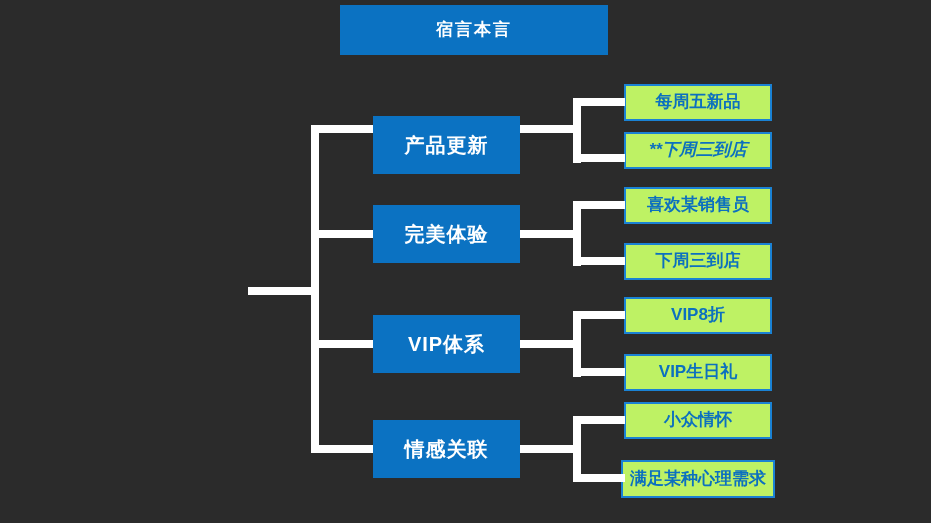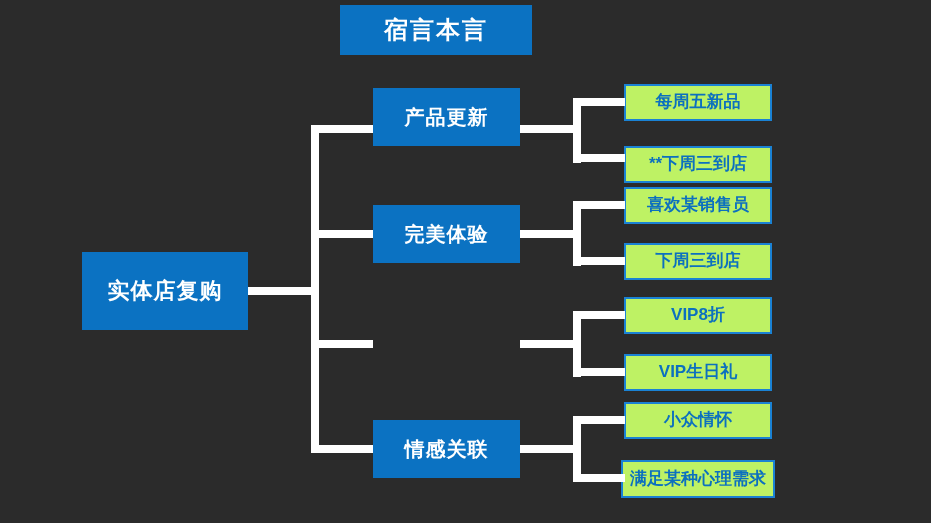--- a/index.html
+++ b/index.html
@@ -16,47 +16,47 @@
   }
   .node{
     position:absolute;display:flex;align-items:center;justify-content:center;
     font-weight:bold;text-align:center;box-sizing:border-box;line-height:1.1;
   }
   .blue-box{background:var(--accent);color:#ffffff;}
   .leaf{
     background:#bef264;border:2px solid var(--leaf-border);color:var(--leaf-text);
     font-size:17px;
   }
-  .title-box{left:340px;top:5px;width:192px;height:50px;font-size:24px;letter-spacing:2px;}
+  .title-box{left:340px;top:5px;width:268px;height:50px;font-size:17px;letter-spacing:2px;}
   .root-box{left:82px;top:252px;width:166px;height:78px;font-size:22px;letter-spacing:1px;}
   .branch{left:373px;width:147px;height:58px;font-size:20px;letter-spacing:1px;}
-  .b0{top:88px;} .b1{top:205px;} .b2{top:315px;} .b3{top:420px;text-align:right;}
+  .b0{top:116px;} .b1{top:205px;} .b2{top:315px;} .b3{top:420px;text-align:right;}
   .leaf{left:624px;width:148px;height:37px;}
-  .l0{top:84px;} .l1{top:146px;} .l2{top:187px;} .l3{top:243px;}
+  .l0{top:84px;} .l1{top:132px;font-style:italic;} .l2{top:187px;} .l3{top:243px;}
   .l4{top:297px;text-align:center;} .l5{top:354px;} .l6{top:402px;} .l7{top:460px;left:621px;width:154px;height:38px;}
   .line{position:absolute;background:var(--line);}
 </style>
 </head>
 <body>
 
 <div class="canvas">
 
   <div class="node blue-box title-box">
     <span>宿言本言</span>
   </div>
 
-  <div class="node blue-box root-box">
-    <span>实体店复购</span>
-  </div>
 
   <div class="node blue-box branch b0">
     <span>产品更新</span>
   </div>
   <div class="node blue-box branch b1">
     <span>完美体验</span>
+  </div>
+  <div class="node blue-box branch b2">
+    <span>VIP体系</span>
   </div>
   <div class="node blue-box branch b3">
     <span>情感关联</span>
   </div>
 
   <div class="node leaf l0">
     <span>每周五新品</span>
   </div>
   <div class="node leaf l1">
     <span>**下周三到店</span>

